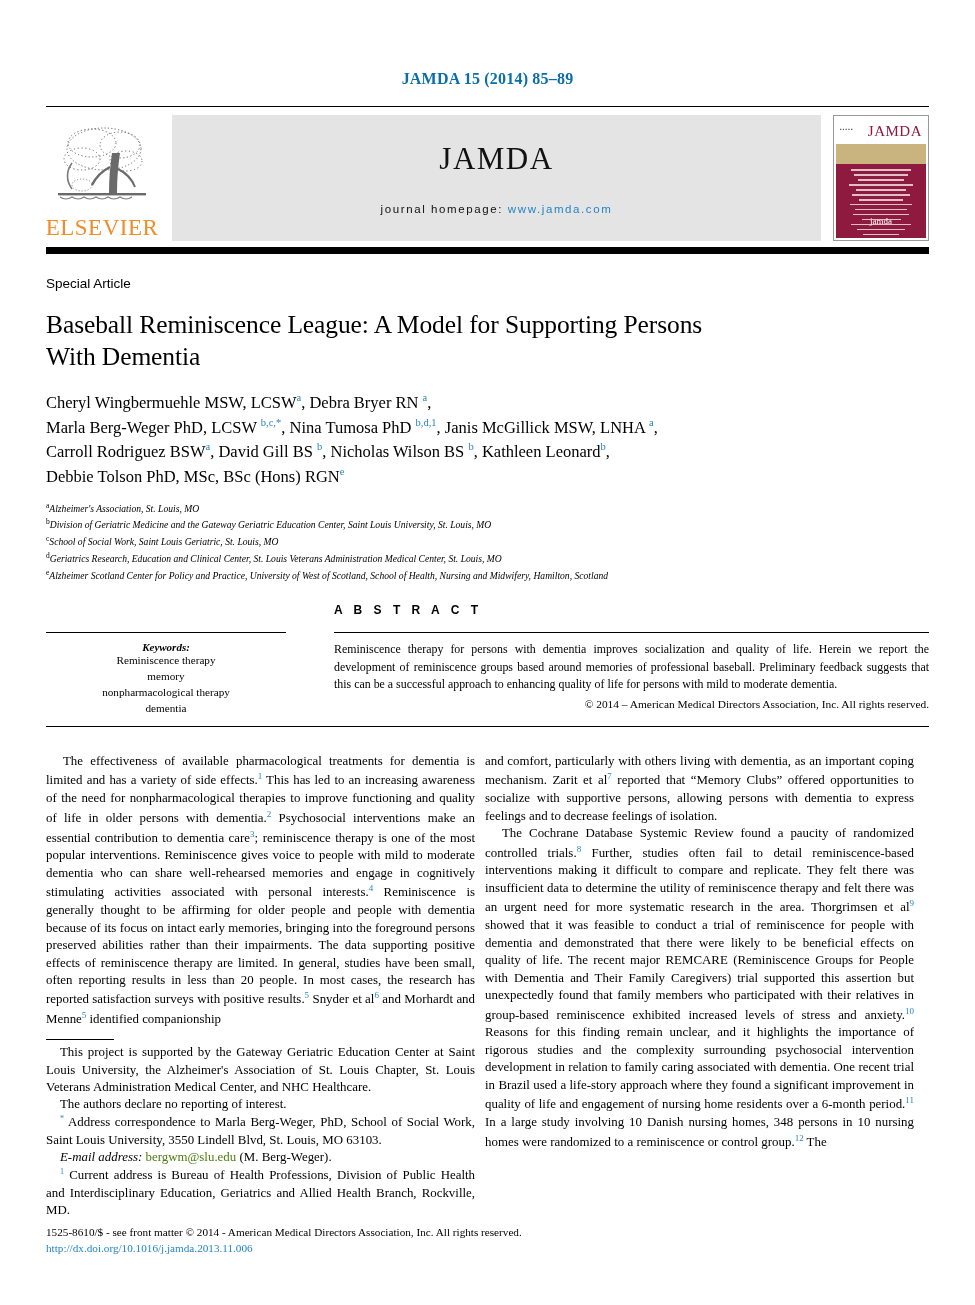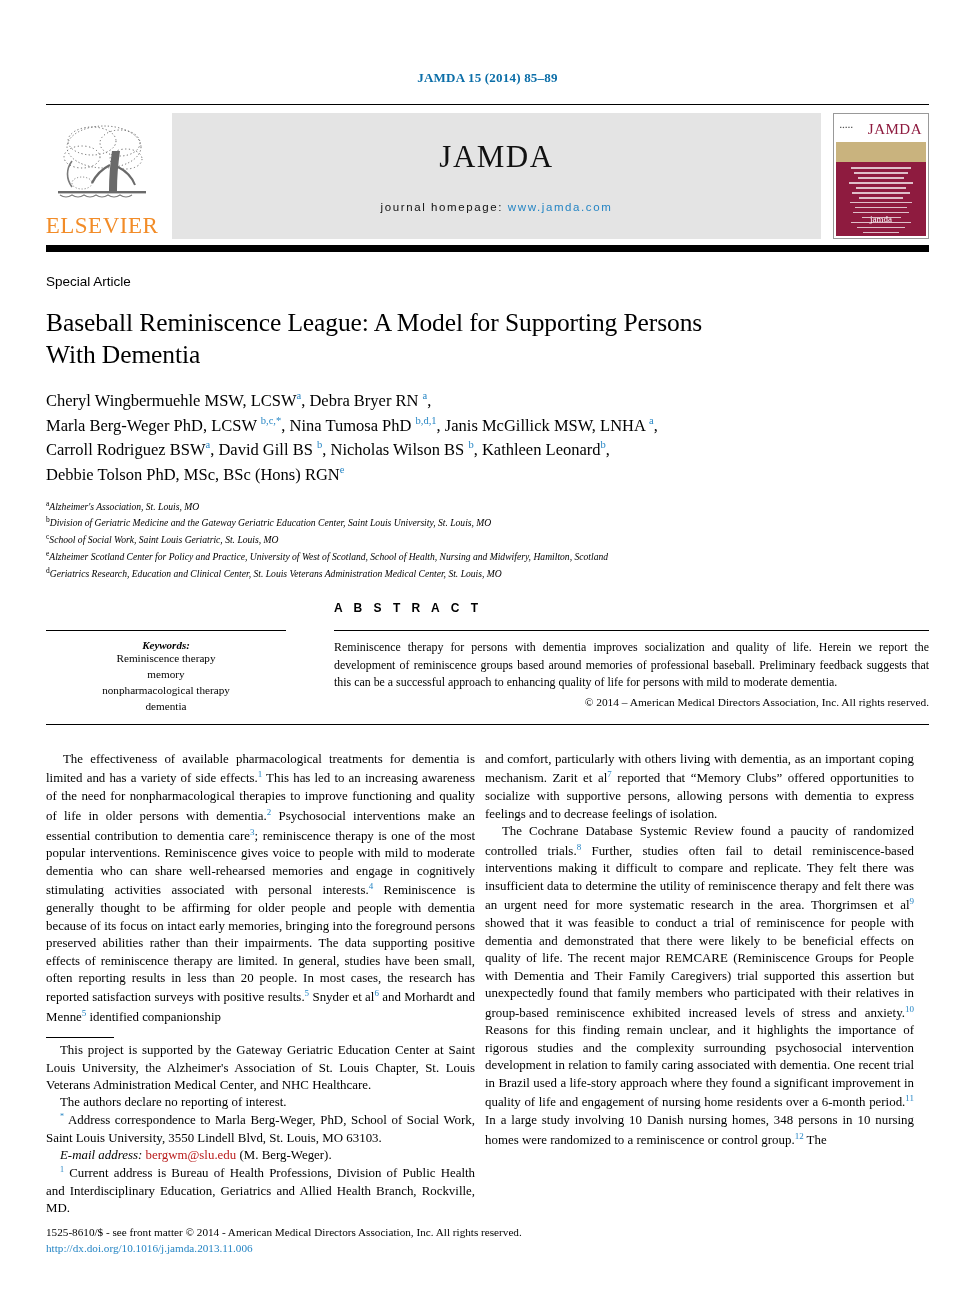--- a/index.html
+++ b/index.html
@@ -14,21 +14,21 @@
     position: relative;
     overflow: hidden;
   }
   .page { position: relative; width: 975px; height: 1305px; padding: 0; }
 
   
   .running-head {
     text-align: center;
     color: #0b6ea8;
     font-family: "Liberation Serif", serif;
-    font-size: 13px;
+    font-size: 16px;
     font-weight: bold;
     letter-spacing: .2px;
     padding-top: 70px;
   }
 
   
   .masthead-wrap { padding: 0 46px; margin-top: 18px; }
   .rule-thin { border-top: 1.6px solid #000; }
   .rule-thick { border-top: 7px solid #000; }
 
@@ -198,21 +198,21 @@
   
   .fn-rule { border-top: 1px solid #000; width: 68px; margin: 10px 0 4px 0; }
   .footnotes {
     font-family: "Liberation Serif", serif;
     font-size: 10.6px;
     line-height: 1.33;
     text-align: justify;
   }
   .footnotes p { margin: 0; text-indent: 14px; }
   .footnotes .ital { font-style: italic; }
-  .footnotes a, .footnotes .link { color: #b91c1c; text-decoration: none; }
+  .footnotes a, .footnotes .link { color: #4d7c0f; text-decoration: none; }
   .footnotes sup { font-size: 8px; }
 
   
   .page-footer {
     position: absolute;
     left: 46px; right: 46px;
     bottom: 48px;
     font-family: "Liberation Serif", serif;
     font-size: 11.2px;
     line-height: 1.42;
@@ -302,22 +302,22 @@
       <div>Cheryl Wingbermuehle MSW, LCSW<sup>a</sup>, Debra Bryer RN <sup>a</sup>,</div>
       <div>Marla Berg-Weger PhD, LCSW <sup>b,c,*</sup>, Nina Tumosa PhD <sup>b,d,1</sup>, Janis McGillick MSW, LNHA <sup>a</sup>,</div>
       <div>Carroll Rodriguez BSW<sup>a</sup>, David Gill BS <sup>b</sup>, Nicholas Wilson BS <sup>b</sup>, Kathleen Leonard<sup>b</sup>,</div>
       <div>Debbie Tolson PhD, MSc, BSc (Hons) RGN<sup>e</sup></div>
     </div>
 
     <div class="affiliations">
       <div><sup>a</sup><span>Alzheimer's Association, St. Louis, MO</span></div>
       <div><sup>b</sup><span>Division of Geriatric Medicine and the Gateway Geriatric Education Center, Saint Louis University, St. Louis, MO</span></div>
       <div><sup>c</sup><span>School of Social Work, Saint Louis Geriatric, St. Louis, MO</span></div>
+      <div><sup>d</sup><span>Geriatrics Research, Education and Clinical Center, St. Louis Veterans Administration Medical Center, St. Louis, MO</span></div>
       <div><sup>e</sup><span>Alzheimer Scotland Center for Policy and Practice, University of West of Scotland, School of Health, Nursing and Midwifery, Hamilton, Scotland</span></div>
-      <div><sup>d</sup><span>Geriatrics Research, Education and Clinical Center, St. Louis Veterans Administration Medical Center, St. Louis, MO</span></div>
     </div>
   </div>
 
   <div class="abs-wrap">
     <div class="abs-grid">
       <div class="kw-col">
         <div class="abs-head">&nbsp;</div>
         <div class="abs-rule"></div>
         <div class="kw-label">Keywords:</div>
         <div class="kw-item">Reminiscence therapy</div>

